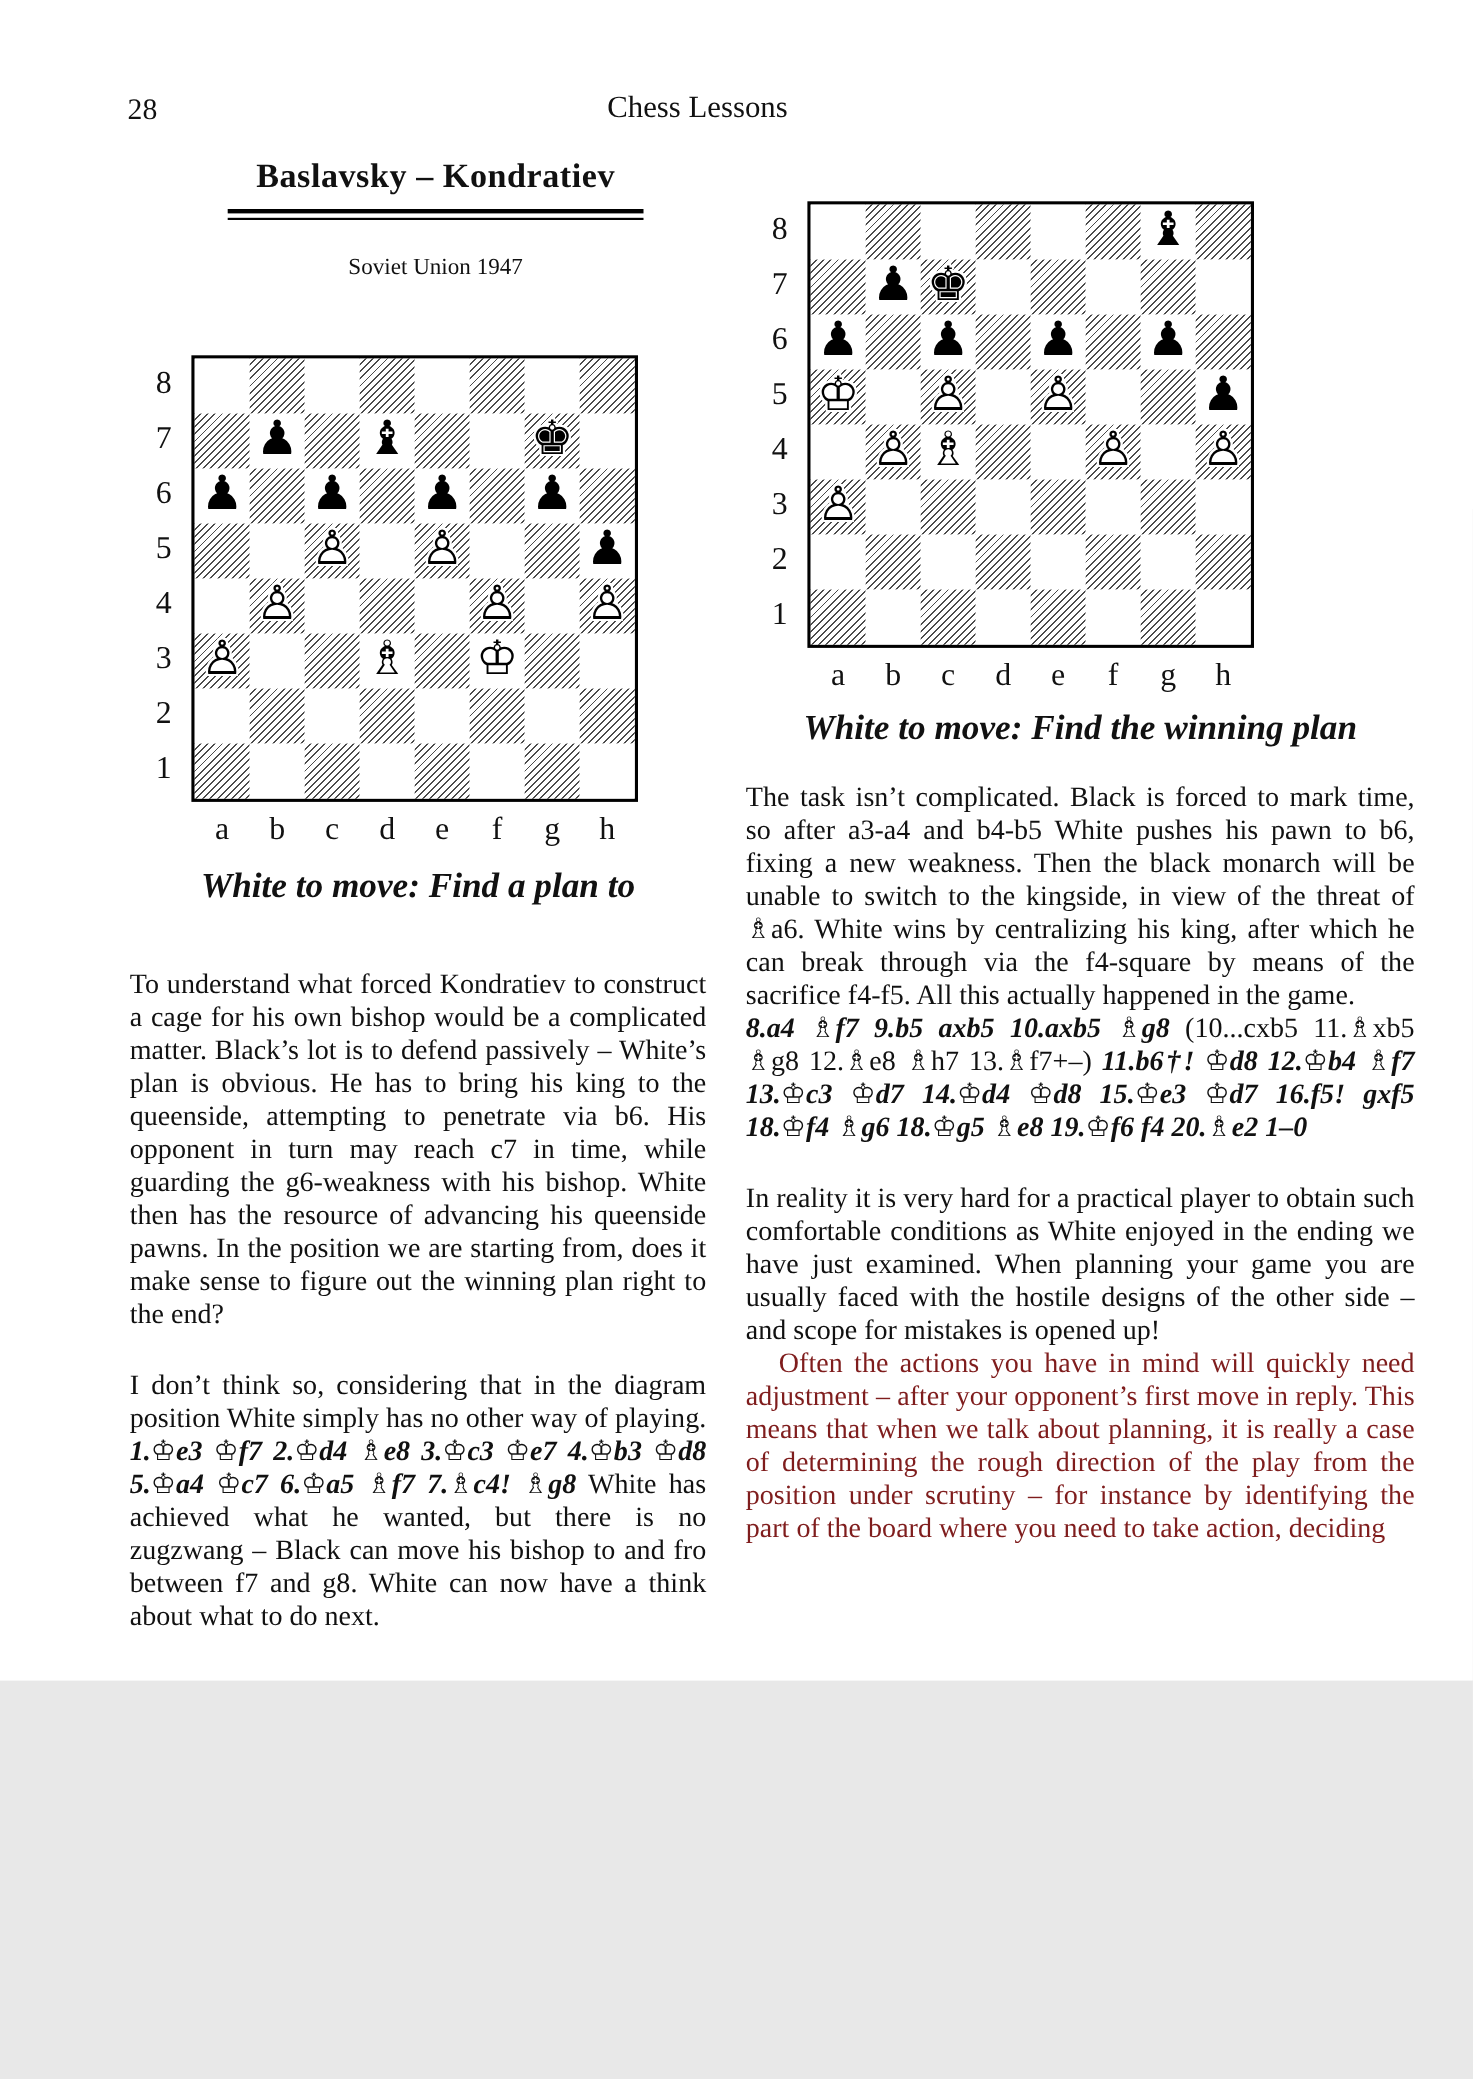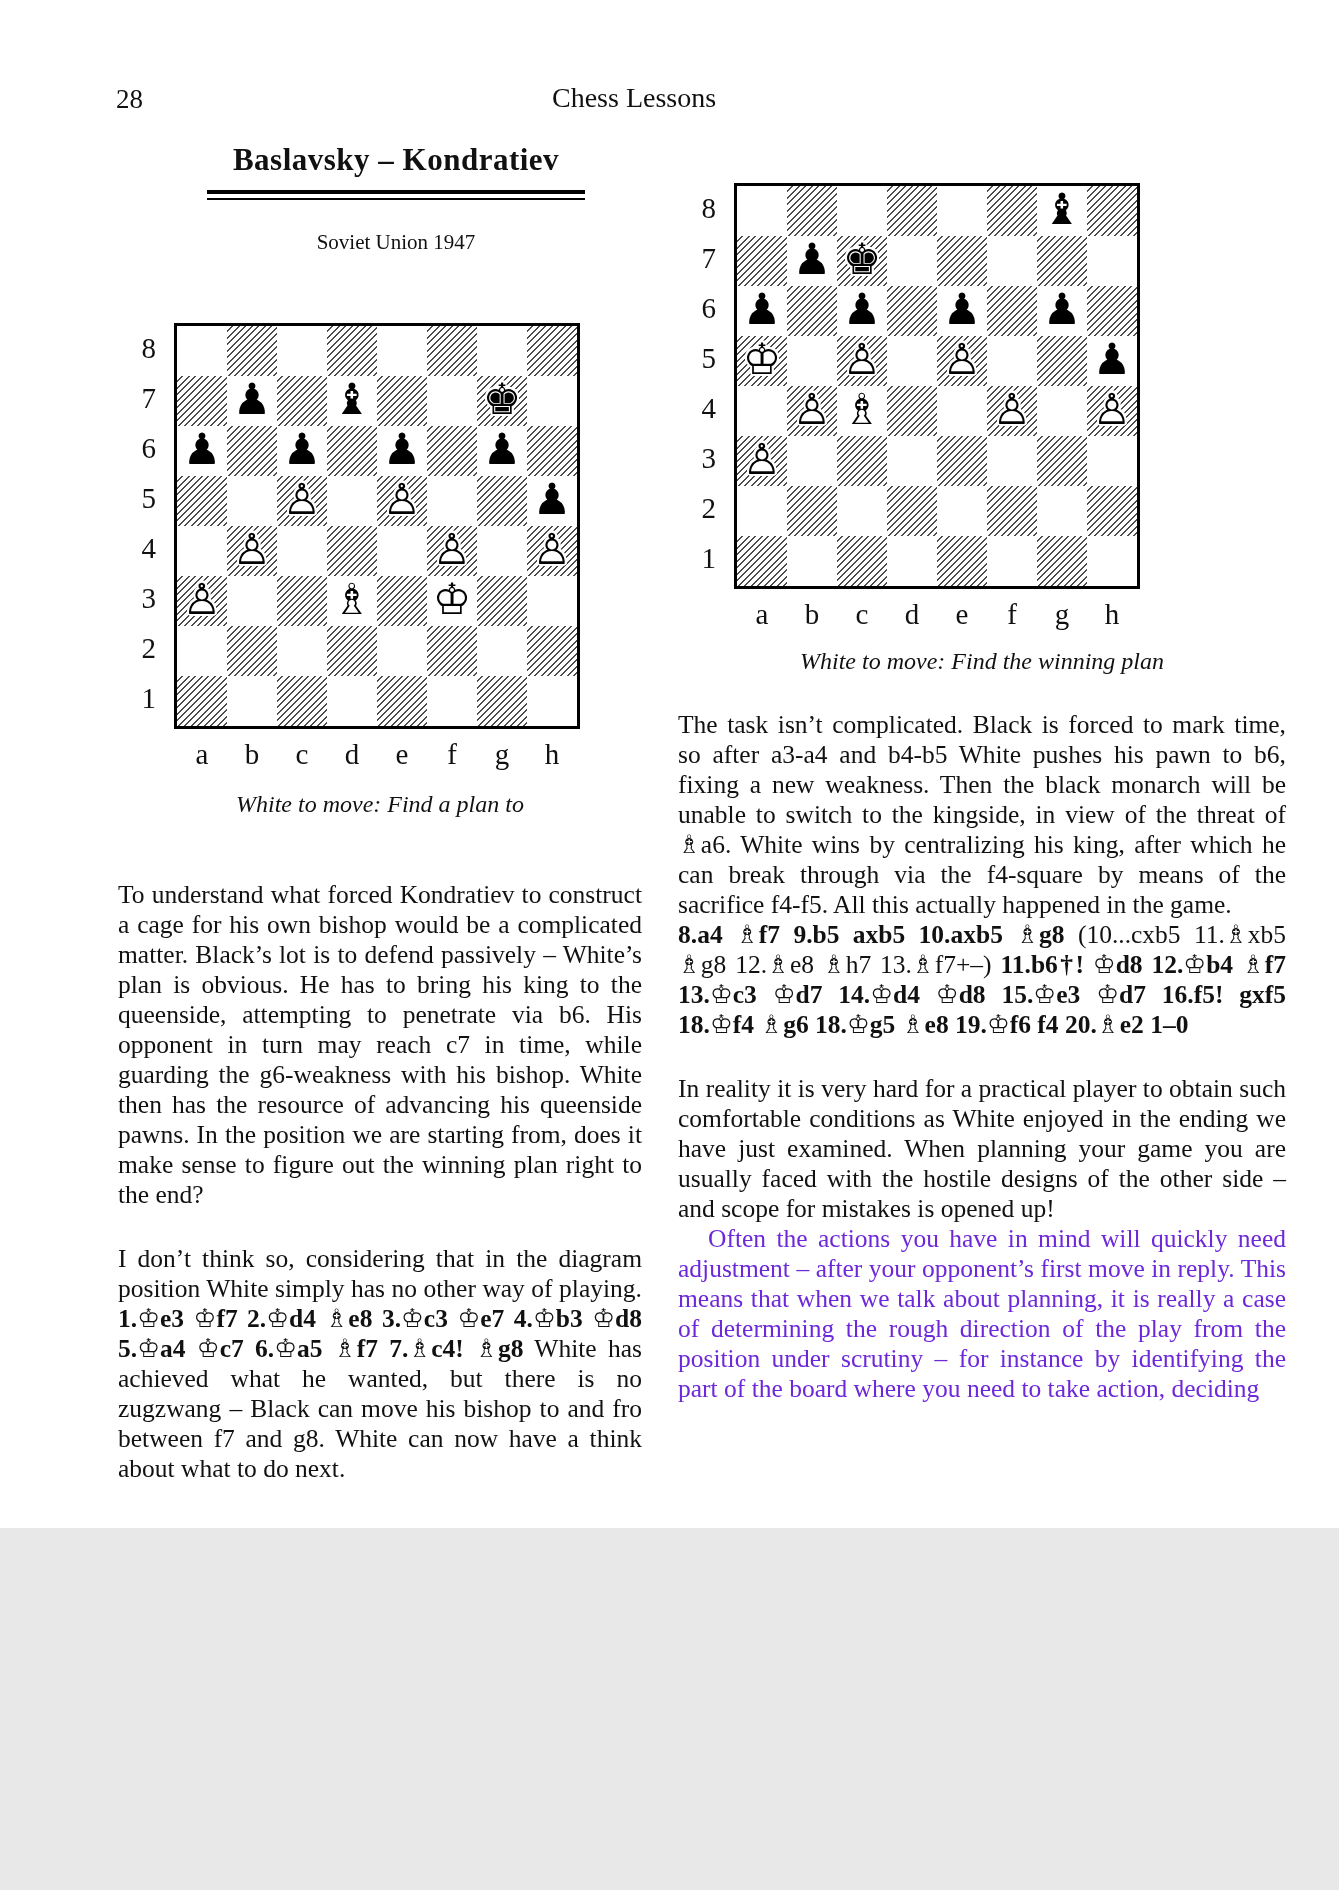--- a/index.html
+++ b/index.html
@@ -36,28 +36,28 @@
   .sq.dark  { background:repeating-linear-gradient(135deg,#ffffff 0px,#ffffff 3.4px,#4c4c4c 3.4px,#4c4c4c 4.6px); }
   .glyph { position:absolute; font-family:"DejaVu Sans",sans-serif; font-size:43px; line-height:1;
            left:50%; top:50%; transform:translate(-50%,-54%); }
   .glyph.back { color:#fff;
      text-shadow:2px 0 0 #fff,-2px 0 0 #fff,0 2px 0 #fff,0 -2px 0 #fff,
                  1.6px 1.6px 0 #fff,-1.6px -1.6px 0 #fff,1.6px -1.6px 0 #fff,-1.6px 1.6px 0 #fff; }
   .glyph.front { color:#000; }
   .files { display:flex; margin-left:57px; margin-top:9px; }
   .file-label { width:50px; text-align:center; font-size:29px; }
 
-  .caption { text-align:center; font-style:italic; font-size:24px; line-height:36px; }
+  .caption { text-align:center; font-style:italic; font-size:32px; line-height:36px;font-weight:bold; }
 
   
   .textcol { font-size:25.5px; line-height:30px; text-align:justify; }
   .textcol p { margin:0; }
   .spaced { margin-top:34px !important; }
-  .moves { font-weight:bold; }
-  .para-green { color:#6d28d9; text-indent:30px; }
+  .moves { font-weight:bold;font-style:italic; }
+  .para-green { color:#7f1d1d; text-indent:30px; }
 </style>
 </head>
 <body>
 
 <div class="page">
 
   <div class="abs page-number">28</div>
   <div class="abs running-title">Chess Lessons</div>
 
   <div class="abs game-header">

